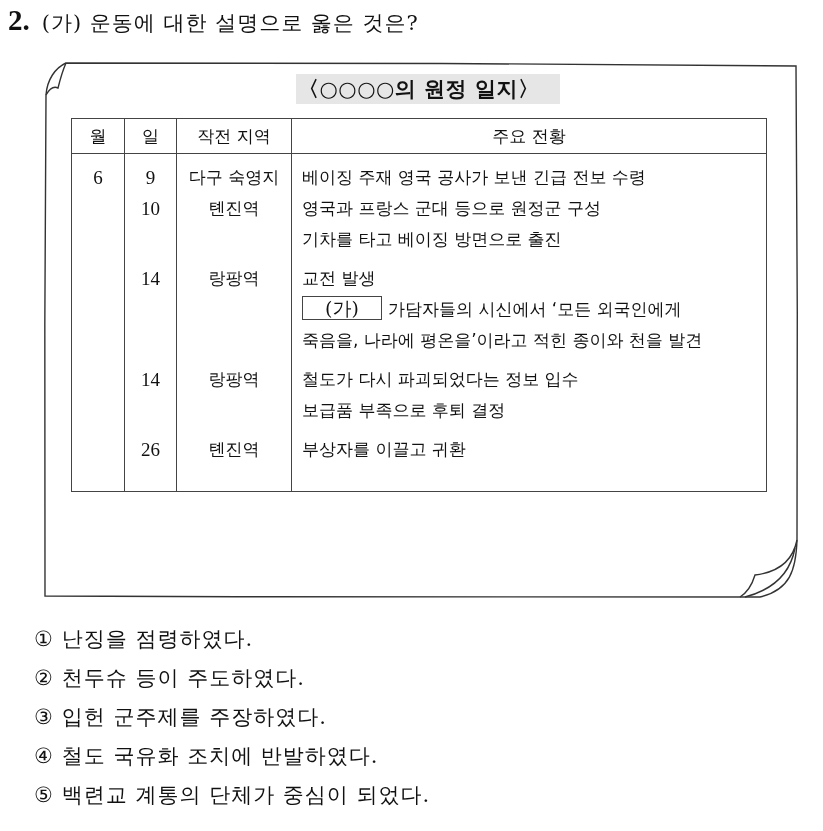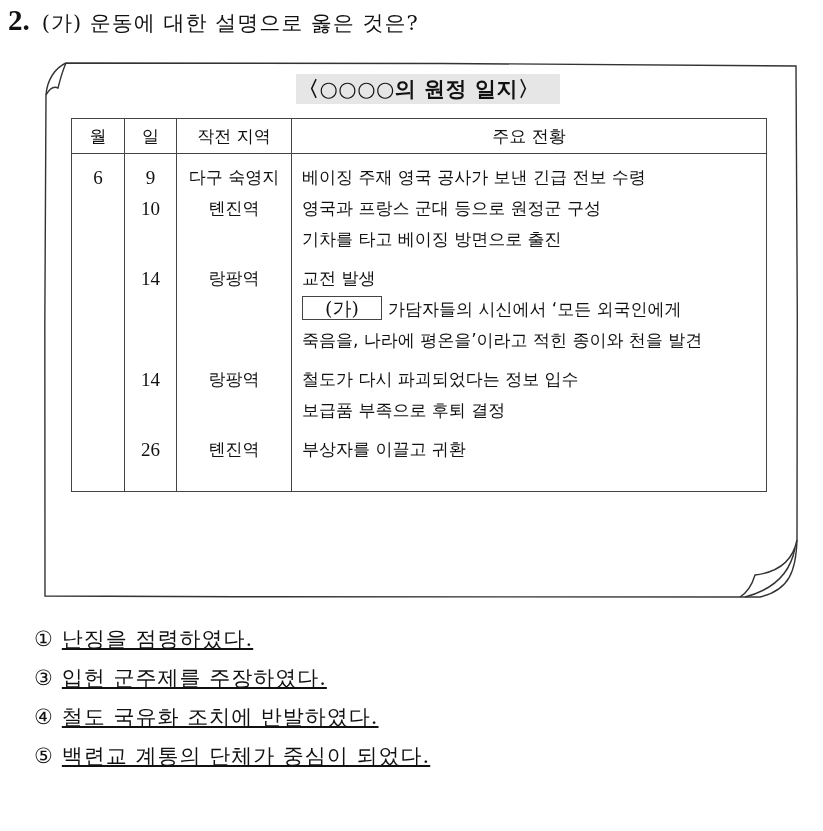--- a/index.html
+++ b/index.html
@@ -40,21 +40,21 @@
   .cell-line { height: 31px; line-height: 31px; }
   .ga-box {
     display: inline-block; width: 80px; height: 24px; line-height: 22px;
     border: 1px solid #444; text-align: center; box-sizing: border-box;
     font-family: "DejaVu Serif", serif; font-size: 19px; margin-right: 6px; vertical-align: middle;
     position: relative; top: -2px;
   }
 
   #choices {
     position: absolute; left: 34px; top: 620px;
-    font-family: "DejaVu Serif", serif; font-size: 21px; letter-spacing: 1px; text-decoration: underline;
+    font-family: "DejaVu Serif", serif; font-size: 21px; letter-spacing: 1px;
   }
   .choice { height: 39px; line-height: 39px; white-space: nowrap; }
   .choice-num { display: inline-block; margin-right: 8px; }
 </style>
 </head>
 <body>
 
 <div id="question">
   <span id="q-number">2.</span>
   <span id="q-text">(가) 운동에 대한 설명으로 옳은 것은?</span>
@@ -156,16 +156,17 @@
         </td>
       <td class="c-events row-pad">
         <div class="ev-line">부상자를 이끌고 귀환</div>
       </td>
     </tr>
   </tbody>
 </table>
 
 <div id="choices">
   <div class="choice"><span class="choice-num">①</span><span>난징을 점령하였다.</span></div>
+  <div class="choice"><span class="choice-num">②</span><span>천두슈 등이 주도하였다.</span></div>
   <div class="choice"><span class="choice-num">③</span><span>입헌 군주제를 주장하였다.</span></div>
   <div class="choice"><span class="choice-num">④</span><span>철도 국유화 조치에 반발하였다.</span></div>
   <div class="choice"><span class="choice-num">⑤</span><span>백련교 계통의 단체가 중심이 되었다.</span></div>
 </div>
 
 </body></html>

